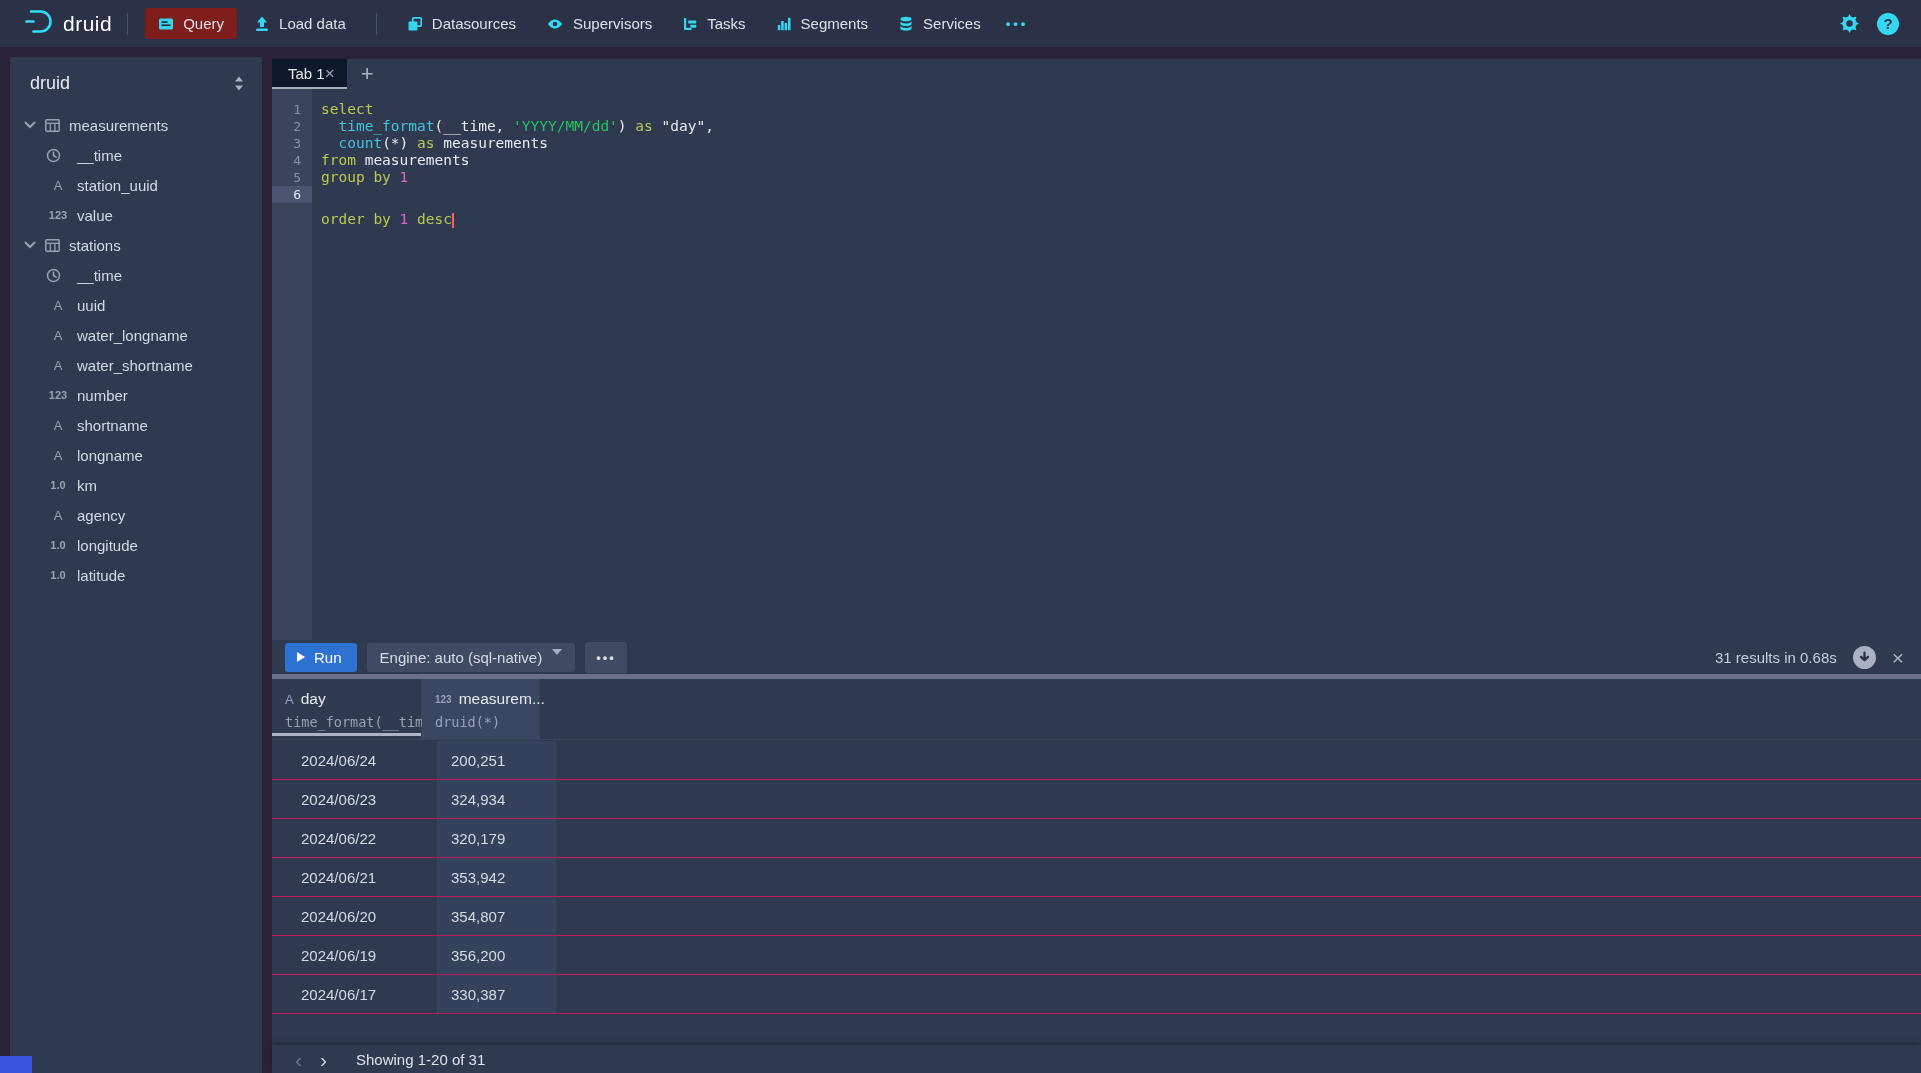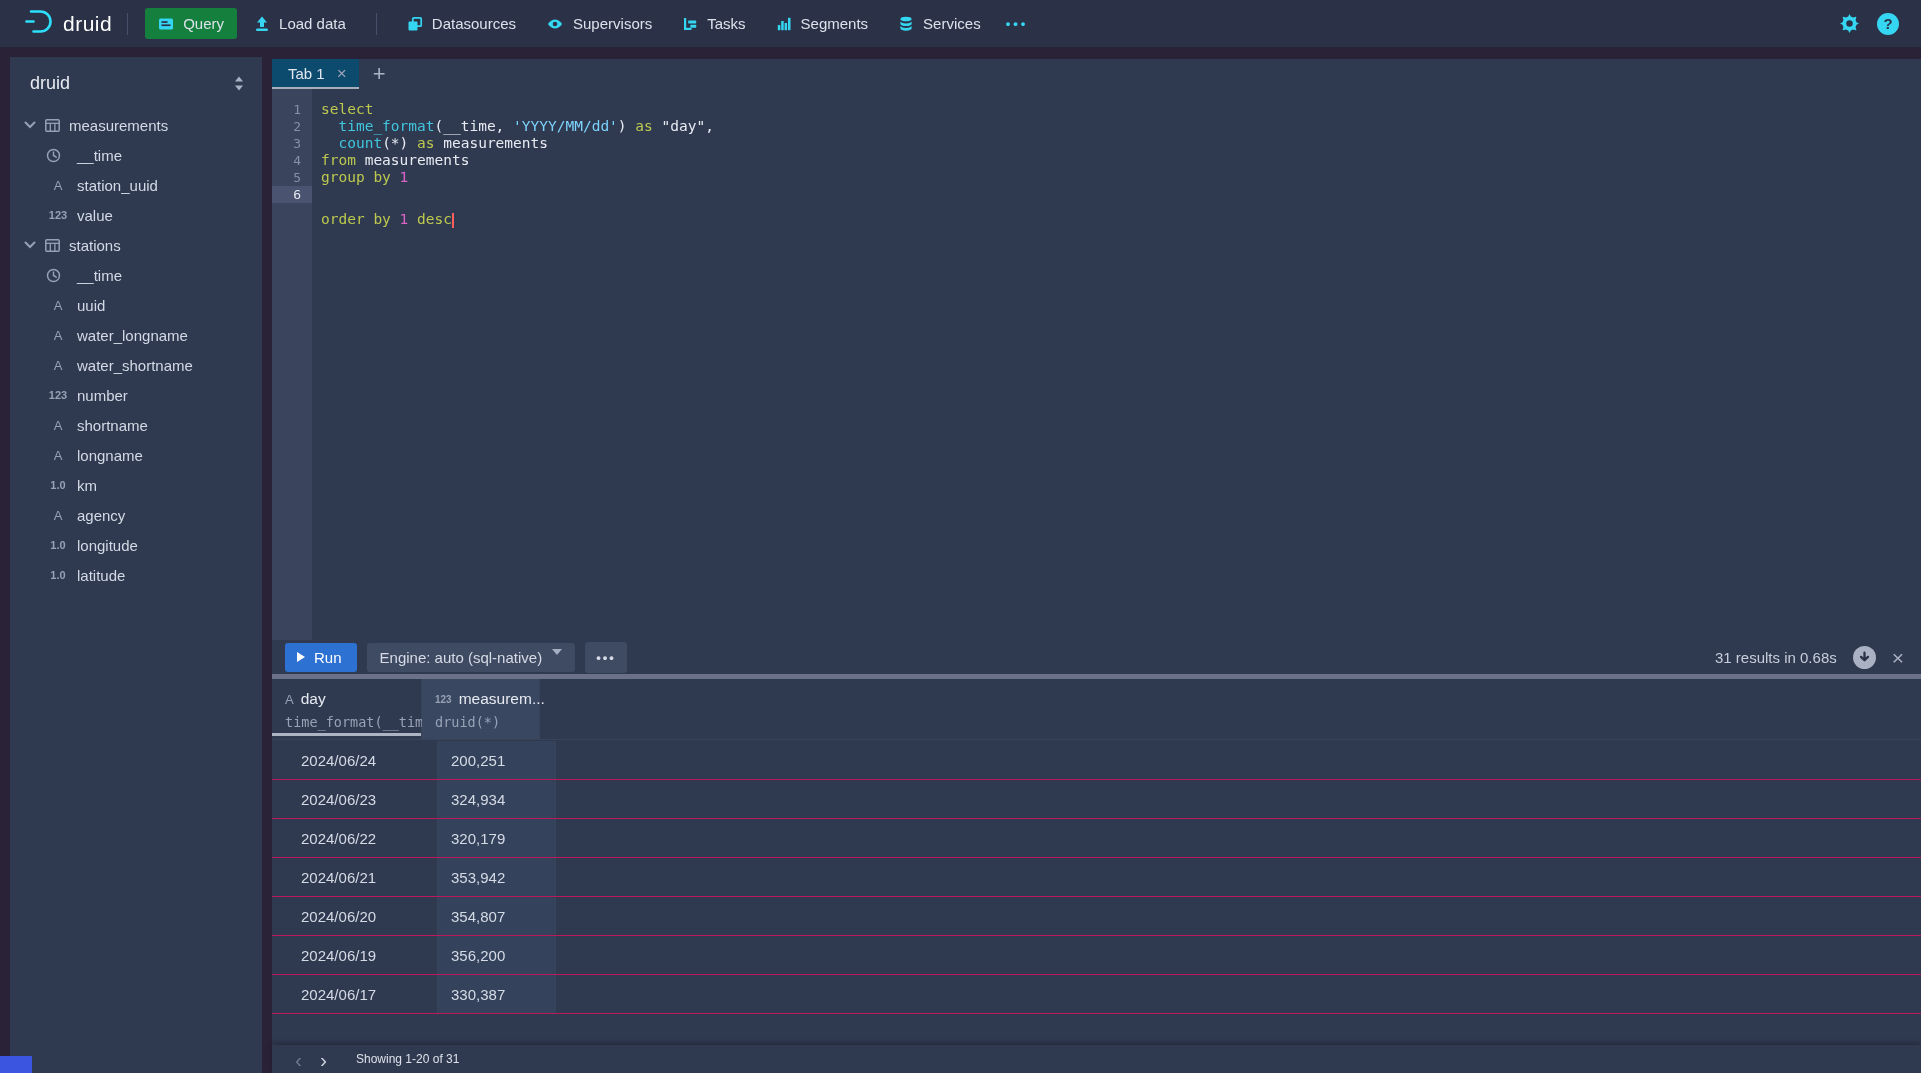--- a/index.html
+++ b/index.html
@@ -9,21 +9,21 @@
 
   
   header { position:absolute; left:0; top:0; width:100%; height:47px; background:#2b3247;
            display:flex; align-items:center; padding-left:24px; }
   .brand { display:flex; align-items:center; gap:9px; }
   .brand-text { font-size:21px; color:#fff; letter-spacing:.5px; }
   .nav-divider { width:1px; height:22px; background:#46506a; margin:0 15px; }
   .nav-items { display:flex; align-items:center; height:100%; }
   .nav-item { display:flex; align-items:center; gap:9px; padding:7px 13px; border-radius:3px;
               font-size:15px; color:#dce1ea; cursor:pointer; margin:0 2px; }
-  .nav-item.active { background:#15803d; }
+  .nav-item.active { background:#7f1d1d; }
   .nav-icon { color:#35d6f1; display:flex; align-items:center; }
   .nav-dots { color:#35d6f1; font-size:13px; font-weight:bold; letter-spacing:3px; padding:7px 10px; cursor:pointer; }
   .nav-right { margin-left:auto; display:flex; align-items:center; gap:18px; padding-right:22px; }
   .gear { color:#35d6f1; display:flex; cursor:pointer; }
   .help { width:22px; height:22px; border-radius:50%; background:#35d6f1; color:#2b3247;
           font-weight:bold; font-size:15px; display:flex; align-items:center; justify-content:center; cursor:pointer; }
 
   
   aside { position:absolute; left:10px; top:57px; width:252px; bottom:0; background:#2f3950; }
   .schema-header { display:flex; align-items:center; justify-content:space-between;
@@ -36,37 +36,37 @@
   .tree-row.child { padding-left:36px; }
   .tw-chev { width:12px; margin-right:9px; color:#97a1b5; display:flex; }
   .tw-ico  { color:#97a1b5; display:flex; margin-right:9px; }
   .tw-txtico { width:24px; margin-right:7px; color:#97a1b5; font-size:13px; text-align:center; }
   .tw-txtico.small { font-size:11px; font-weight:bold; letter-spacing:0; }
 
   
   #workbench { position:absolute; left:272px; top:59px; right:0; height:615px;
                background:#2f3950; display:flex; flex-direction:column; }
   .tabbar { height:30px; display:flex; align-items:flex-end; }
-  .tab { height:30px; display:flex; align-items:center; gap:12px; padding:0 12px 0 16px;
-         background:#0c4a6e; border-bottom:2px solid #a7aebc; font-size:15px; color:#e3e7ee; cursor:pointer; }
+  .tab { height:30px; display:flex; align-items:center; padding:0 12px 0 16px;
+         background:#0f172a; border-bottom:2px solid #a7aebc; font-size:15px; color:#e3e7ee; cursor:pointer; }
   .tab-close { color:#9aa3b7; font-size:17px; line-height:1; cursor:pointer; }
   .tab-add { font-size:22px; color:#aab3c4; padding:0 14px; cursor:pointer; display:flex; align-items:center; height:30px; }
 
   .editor { position:relative; flex:1; overflow:hidden; cursor:text;
             font-family:"DejaVu Sans Mono", monospace; }
   .gutter-bg { position:absolute; left:0; top:0; bottom:0; width:40px; background:#3a445c; }
   .lines { position:relative; padding-top:12px; }
   .code-row { display:flex; height:17px; line-height:17px; white-space:pre; }
   .code-row .ln { width:40px; text-align:right; padding-right:11px; font-size:13px;
                   color:#8590a6; background:#3a445c; flex:none; }
   .code-row .src { padding-left:9px; flex:1; font-size:14.5px; color:#e8ebf2; }
   .code-row.active .ln { background:#4a5470; color:#e3e7ee; }
   .code-row.active .src { background:#0f172a;margin-top:25px; }
   .tok-kw { color:#bcc94e; } .tok-fn { color:#41c5dd; }
-  .tok-str { color:#7dd3fc; } .tok-num { color:#da64c8; } .tok-pl { color:#e8ebf2; }
+  .tok-str { color:#22c55e; } .tok-num { color:#da64c8; } .tok-pl { color:#e8ebf2; }
   .cursor { display:inline-block; width:2px; height:15px; background:#ff5e5e; vertical-align:middle; }
 
   .runbar { height:34px; display:flex; align-items:center; gap:10px; padding-left:13px; }
   .run { display:flex; align-items:center; gap:9px; background:#2d72d2; border:none; color:#fff;
          font-size:15px; padding:6px 15px 6px 12px; border-radius:3px; cursor:pointer;
          font-family:inherit; }
   .play { width:0; height:0; border-left:8px solid #fff; border-top:5px solid transparent;
           border-bottom:5px solid transparent; }
   .engine,.morebtn { display:flex; gap:10px; background:#3f4a63; border:none;
          color:#d6dbe5; font-size:15px; padding:6px 13px; border-radius:3px; cursor:pointer;
@@ -95,21 +95,21 @@
   .hsort { position:absolute; left:0; right:0; bottom:3px; height:3px; background:#adb5c5; }
   .rrows { position:absolute; top:62px; left:0; right:0; bottom:28px; overflow:hidden; }
   .rrow { height:39px; display:flex; border-bottom:1px solid #be185d; cursor:default;padding-left:16px; }
   .rcell { width:150px; display:flex; align-items:center; padding-left:13px; font-size:15px;
            color:#d5dbe5; border-right:1px solid #3a4459; }
   .rcell.c2 { width:118px; background:#35425c; }
   .pager { position:absolute; left:0; right:0; bottom:0; height:28px; background:#2f3950;
            display:flex; align-items:center; padding-left:14px; box-shadow:0 -2px 5px rgba(0,0,0,.25); }
   .pg { font-size:21px; line-height:1; padding:0 9px; cursor:pointer; color:#ccd3de; }
   .pg.disabled { color:#6f7890; }
-  .pglabel { margin-left:20px; font-size:12px; color:#dde2ea; }
+  .pglabel { margin-left:20px; font-size:15px; color:#dde2ea; }
 
   .blue-box { position:absolute; left:0; bottom:0; width:32px; height:17px; background:#3c55e0; z-index:5; }
 </style>
 </head>
 <body>
 
 <div id="root">
 
   <header>
     <div class="brand">

